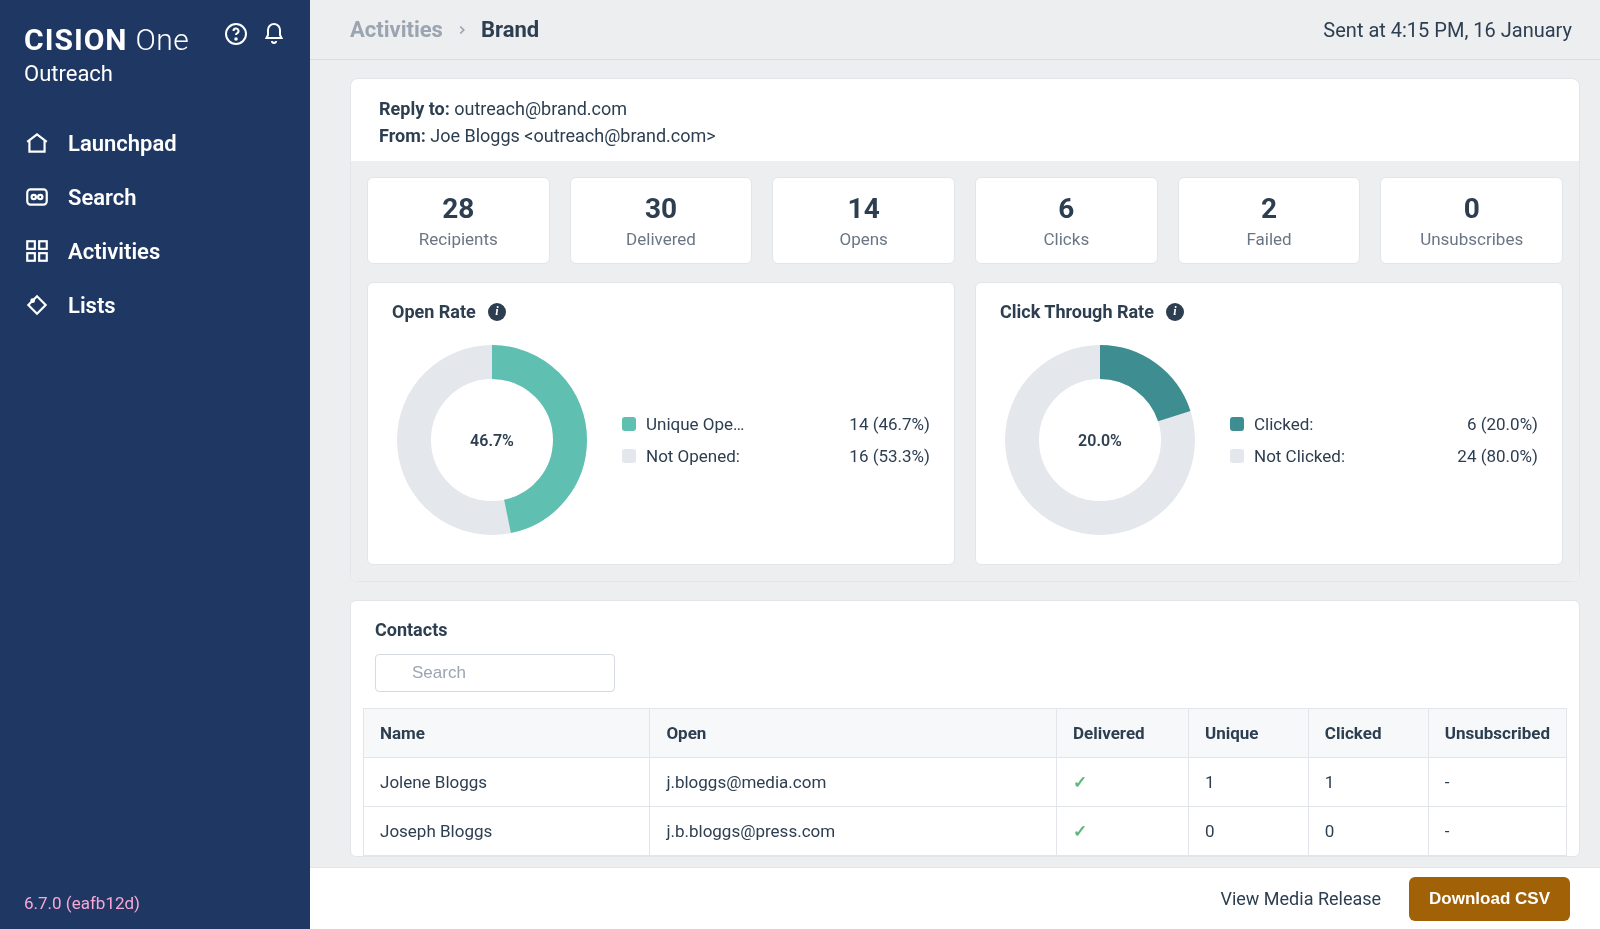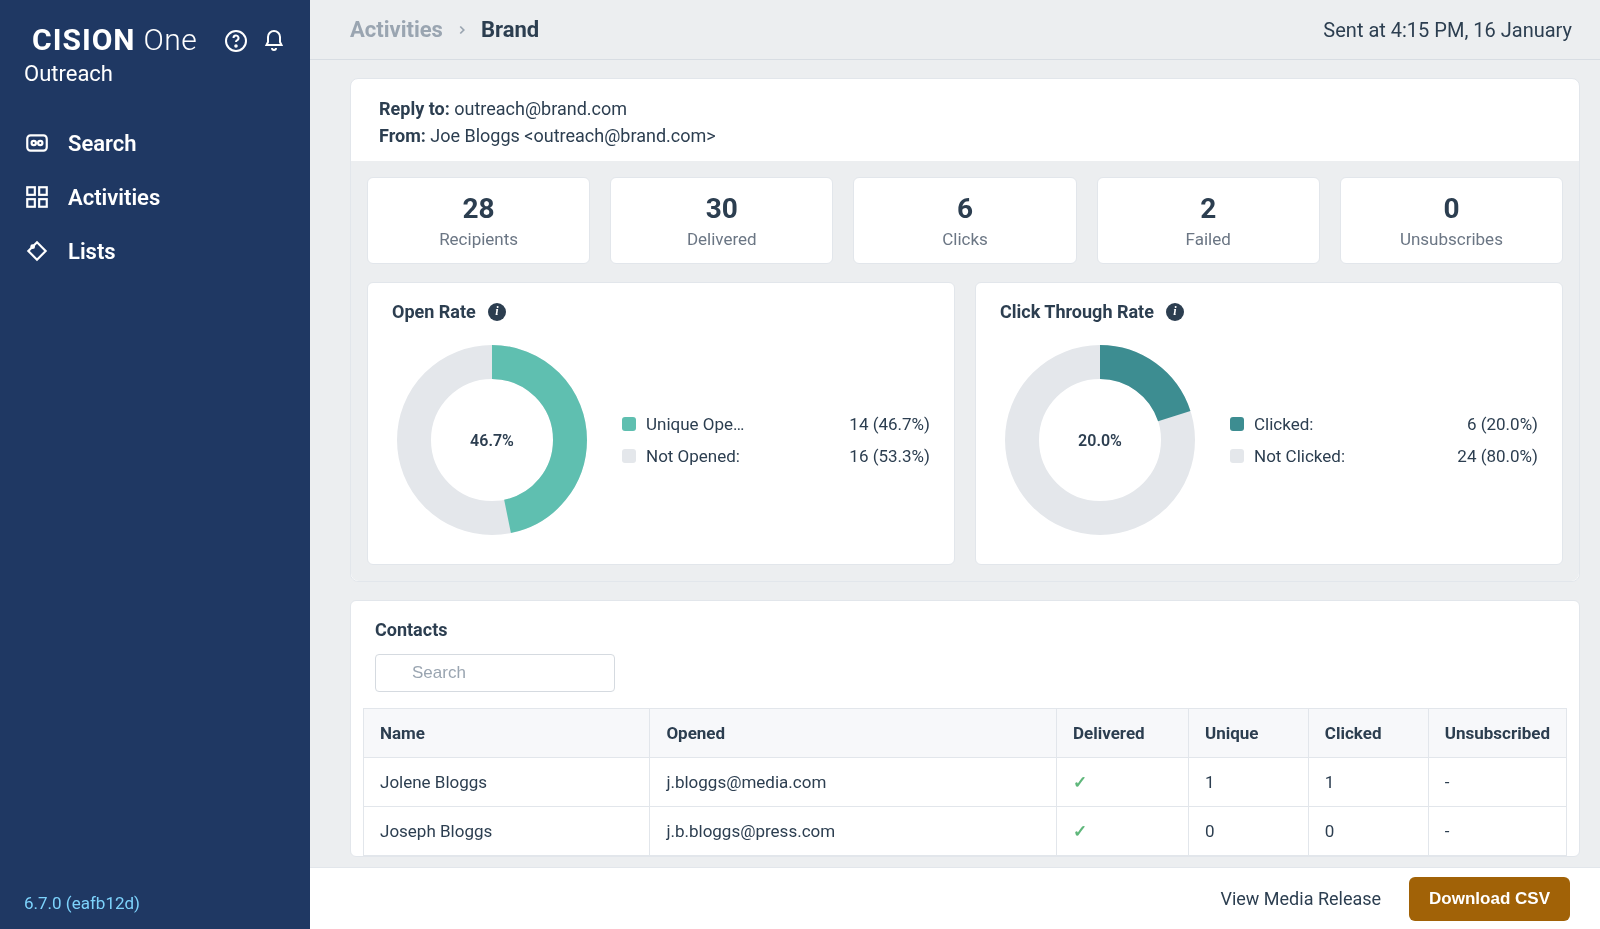--- a/index.html
+++ b/index.html
@@ -18,24 +18,23 @@
     width: 310px;
     background: #1f3863;
     color: #fff;
     display: flex;
     flex-direction: column;
     padding: 22px 0 16px 0;
     flex-shrink: 0;
   }
   .sidebar-top {
     display: flex;
-    align-items: flex-end;
+    align-items: flex-start;
     justify-content: space-between;
     padding: 0 24px 4px 24px;
-    margin-left: 8px;
   }
   .brand {
     font-size: 30px;
     font-weight: 300;
     letter-spacing: 0.5px;
     display: flex;
     align-items: baseline;
     gap: 8px;
   }
   .brand-strong { font-weight: 700; letter-spacing: 1px; }
@@ -54,21 +53,21 @@
     padding: 14px 24px;
     font-size: 22px;
     font-weight: 600;
     cursor: pointer;
   }
   .nav li svg { width: 26px; height: 26px; stroke: #fff; fill: none; }
   .sidebar-footer {
     margin-top: auto;
     padding: 0 24px;
     font-size: 17px;
-    color: #7dd3fc;
+    color: #f9a8d4;
   }
 
   
   .main {
     flex: 1;
     display: flex;
     flex-direction: column;
     background: #eceef0;
     position: relative;
   }
@@ -278,20 +277,27 @@
         <svg viewBox="0 0 24 24" fill="none" stroke-width="2">
             <path d="M6 8a6 6 0 0 1 12 0v5l1.5 3h-15L6 13z"></path>
             <path d="M10 19a2 2 0 0 0 4 0"></path>
           </svg>
       </span>
     </div>
   </div>
   <div class="subtitle">Outreach</div>
 
   <ul class="nav">
+    <li>
+      <svg viewBox="0 0 24 24" stroke-width="2">
+          <path d="M3 11l9-7 9 7"></path>
+          <path d="M5 10v10h14V10"></path>
+        </svg>
+      <span>Launchpad</span>
+    </li>
     <li>
       <svg viewBox="0 0 24 24" stroke-width="2">
           <rect x="3" y="5" width="18" height="14" rx="3"></rect>
           <circle cx="9" cy="12" r="2"></circle>
           <circle cx="15" cy="12" r="2"></circle>
         </svg>
       <span>Search</span>
     </li>
     <li>
       <svg viewBox="0 0 24 24" stroke-width="2">
@@ -338,20 +344,24 @@
 
       <div class="grey-section">
         <div class="stat-grid">
           <div class="stat">
             <div class="stat-value">28</div>
             <div class="stat-label">Recipients</div>
           </div>
           <div class="stat">
             <div class="stat-value">30</div>
             <div class="stat-label">Delivered</div>
+          </div>
+          <div class="stat">
+            <div class="stat-value">14</div>
+            <div class="stat-label">Opens</div>
           </div>
           <div class="stat">
             <div class="stat-value">6</div>
             <div class="stat-label">Clicks</div>
           </div>
           <div class="stat">
             <div class="stat-value">2</div>
             <div class="stat-label">Failed</div>
           </div>
           <div class="stat">
@@ -439,21 +449,21 @@
                 <path d="M21 21l-5-5"></path>
               </svg>
           </span>
           <input class="search" placeholder="Search" style="">
         </div>
       </div>
       <table class="contacts">
         <thead>
           <tr>
             <th style="width:24%">Name</th>
-            <th style="width:34%">Opened</th>
+            <th style="width:34%">Open</th>
             <th style="width:11%">Delivered</th>
             <th style="width:10%">Unique</th>
             <th style="width:10%">Clicked</th>
             <th>Unsubscribed</th>
           </tr>
         </thead>
         <tbody>
           <tr>
             <td>Jolene Bloggs</td>
             <td>j.bloggs@media.com</td>

